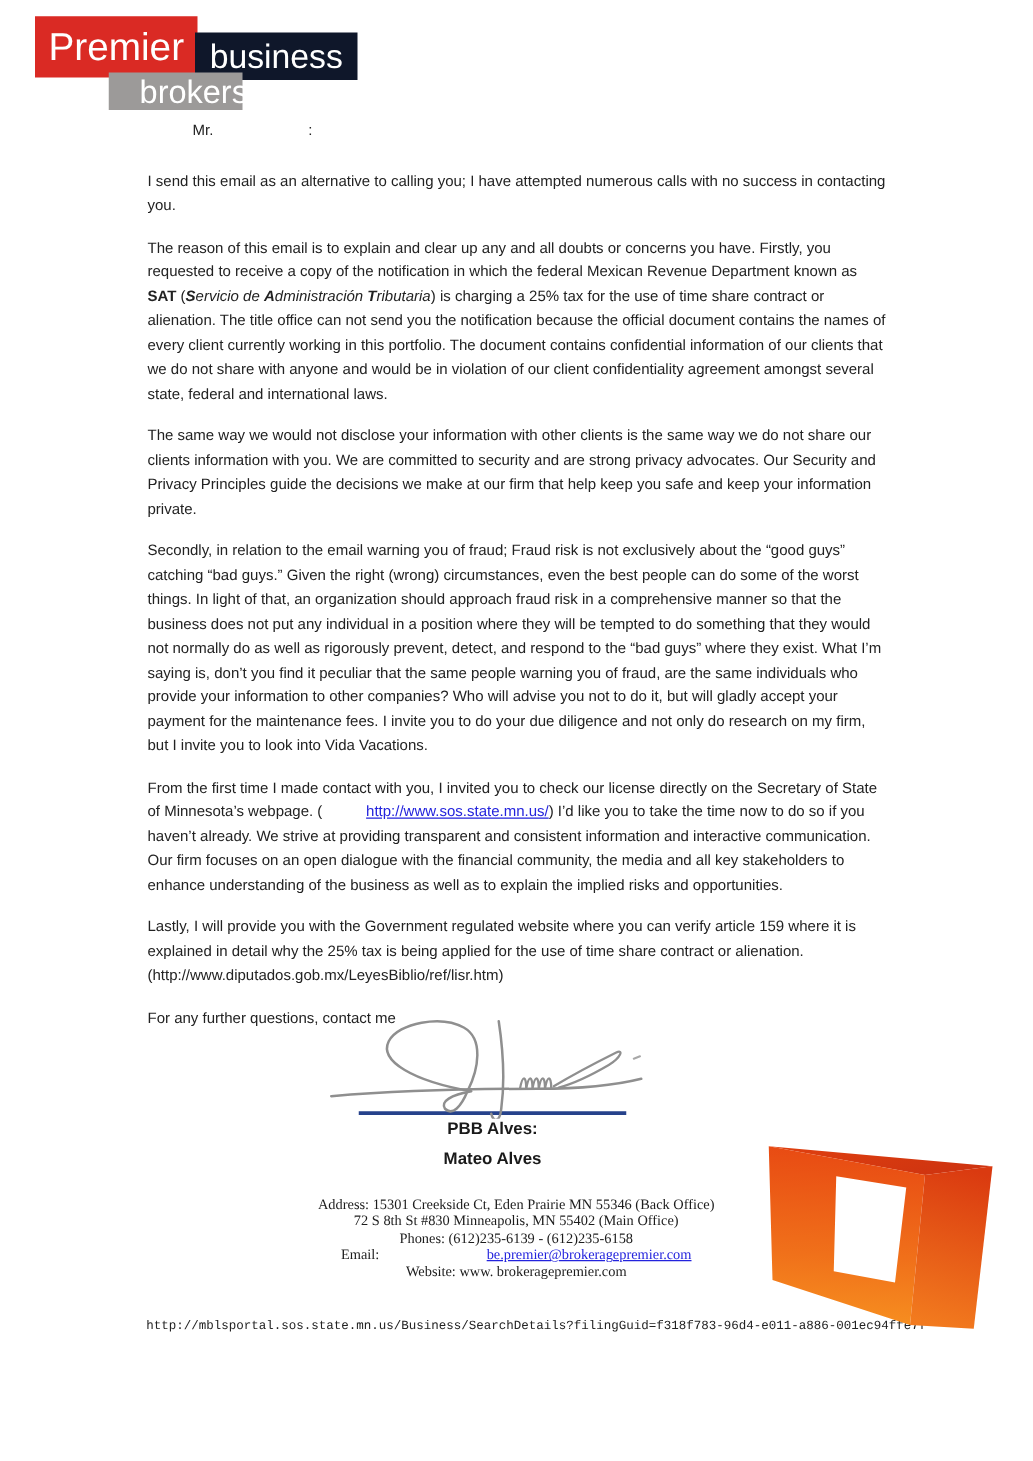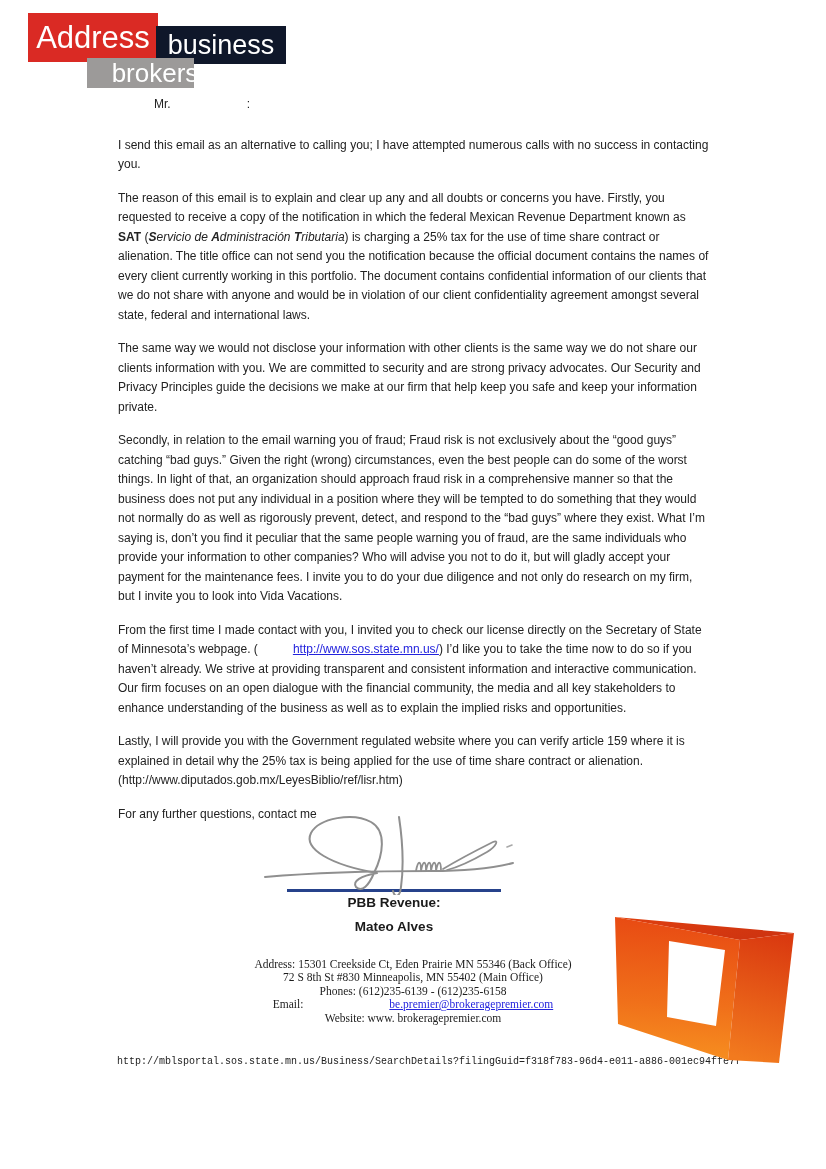--- a/index.html
+++ b/index.html
@@ -44,21 +44,21 @@
   
   .cube { position:absolute; left:607px; top:912px; width:192px; height:165px; }
 </style>
 </head>
 <body>
 
 <div class="page">
 
   <div class="logo">
     <div class="logo-box logo-premier" style="background: rgb(218, 42, 36);">
-      <span>Address</span>
+      <span>Premier</span>
     </div>
     <div class="logo-box logo-business" style="background: #0f172a;">
       <span>business</span>
     </div>
     <div class="logo-box logo-brokers" style="background: rgb(156, 154, 153); padding-left: 29px;">
       <span>brokers</span>
     </div>
   </div>
 
   <div class="letter">
@@ -79,21 +79,21 @@
   <div class="sig-wrap">
     <svg class="sig-scribble" viewBox="0 0 262 88" fill="none">
       <path d="M4,70 C50,66 110,64 170,64 C205,64 232,61 252,56" stroke="#8f8f8f" stroke-width="2" stroke-linecap="round"></path>
       <path d="M116,66 C70,58 42,42 50,26 C58,11 92,5 110,15 C126,24 122,48 113,66 C108,78 101,86 95,80 C91,74 100,69 116,66" stroke="#8f8f8f" stroke-width="2" stroke-linecap="round"></path>
       <path d="M138,10 C141,30 143,58 140,80 C139,90 134,92 132,84" stroke="#8f8f8f" stroke-width="2" stroke-linecap="round"></path>
       <path d="M155,64 c2,-11 5,-11 5,0 c2,-11 5,-11 5,0 c2,-11 5,-11 5,0 c2,-11 5,-11 5,0 c2,-11 5,-11 5,0" stroke="#8f8f8f" stroke-width="1.8" stroke-linecap="round"></path>
       <path d="M182,62 C202,50 222,40 232,35 C238,32 236,39 226,45 C214,52 198,60 186,63" stroke="#8f8f8f" stroke-width="1.8" stroke-linecap="round"></path>
       <path d="M246,40 l5,-2" stroke="#a8a8a8" stroke-width="1.6" stroke-linecap="round"></path>
     </svg>
     <div class="sig-line"></div>
-    <div class="sig-role">PBB Revenue:</div>
+    <div class="sig-role">PBB Alves:</div>
     <div class="sig-name">Mateo Alves</div>
   </div>
 
   <div class="addr">
       <div class="addr-line">Address: 15301 Creekside Ct, Eden Prairie MN 55346 (Back Office)</div>
       <div class="addr-line">72 S 8th St #830 Minneapolis, MN 55402 (Main Office)</div>
       <div class="addr-line">Phones: (612)235-6139 - (612)235-6158</div>
       <div class="addr-line"><span>Email: </span><a class="link" href="#">be.premier@brokeragepremier.com</a></div>
       <div class="addr-line">Website: www. brokeragepremier.com</div>
     </div>

